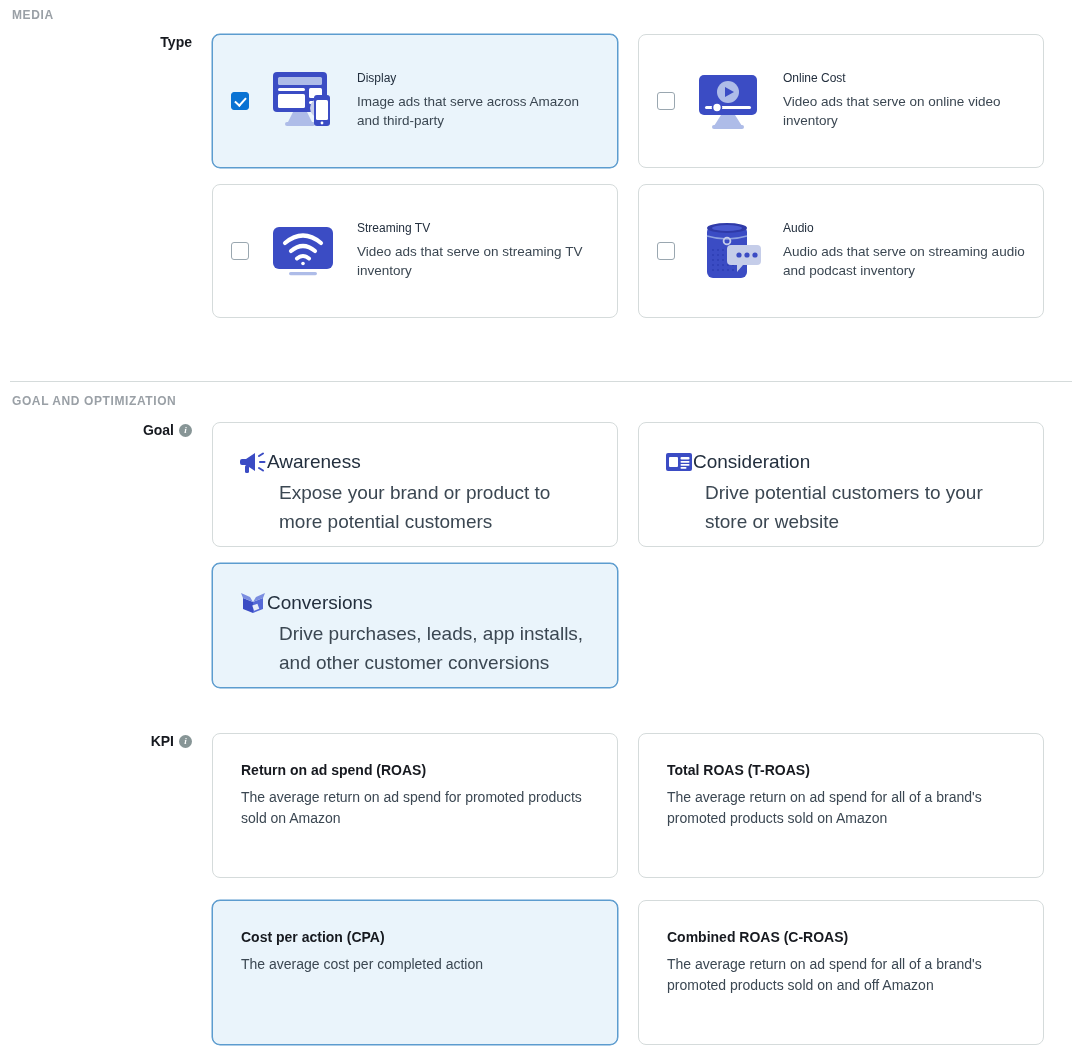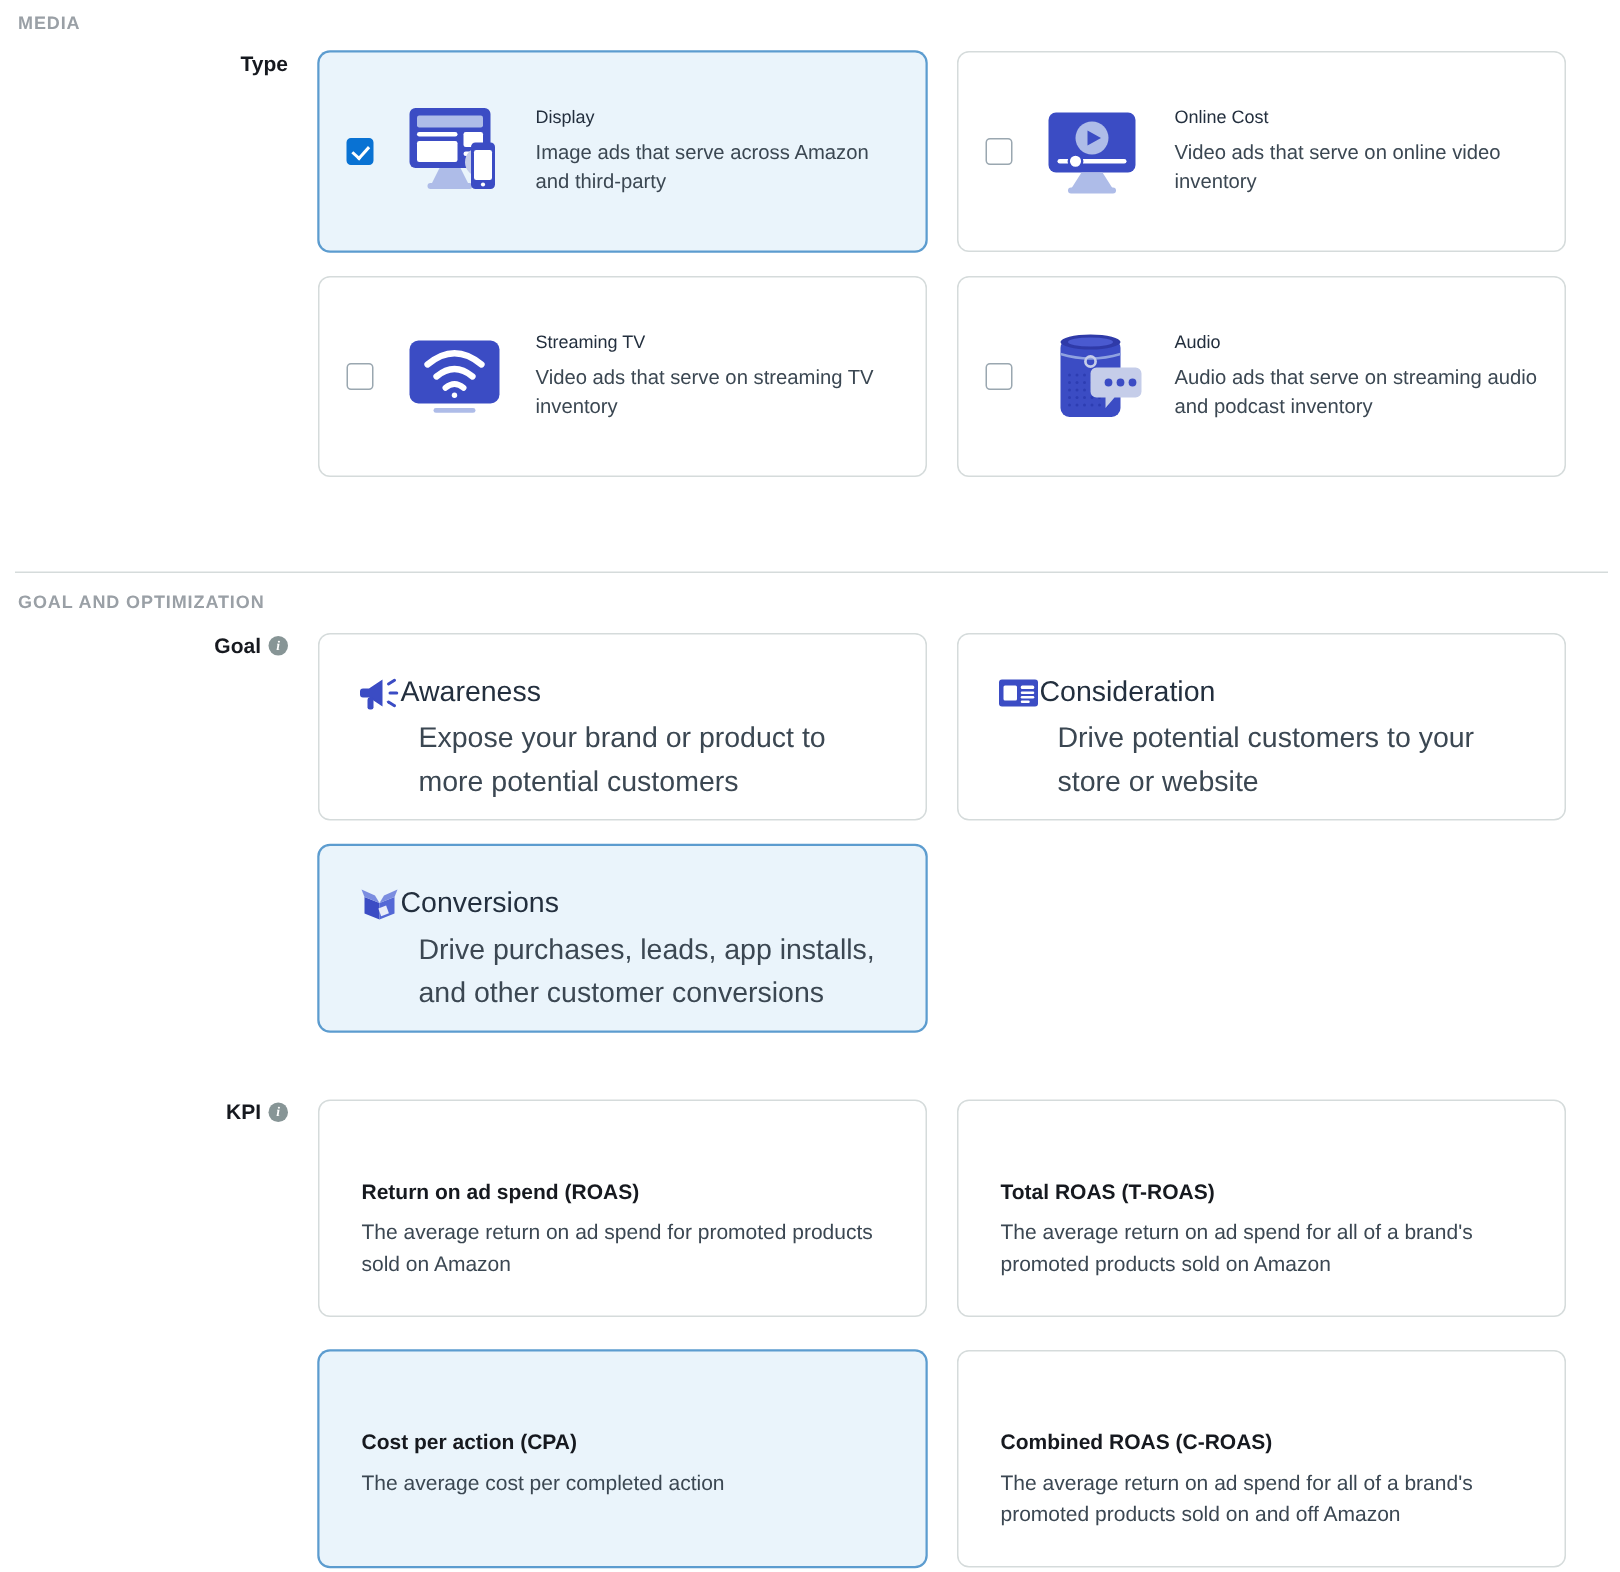--- a/index.html
+++ b/index.html
@@ -143,21 +143,21 @@
   .goal-desc {
     font-size: 19px;
     color: #3b4752;
     line-height: 1.5;
     padding-left: 40px;
   }
 
   
   .kpi-card {
     min-height: 145px;
-    padding: 52px 26px 0 28px;
+    padding: 28px 26px 0 28px;
   }
   .kpi-title {
     font-size: 14px;
     font-weight: 700;
     color: #16191f;
     margin-bottom: 9px;
   }
   .kpi-desc {
     font-size: 14px;
     color: #3b4752;

